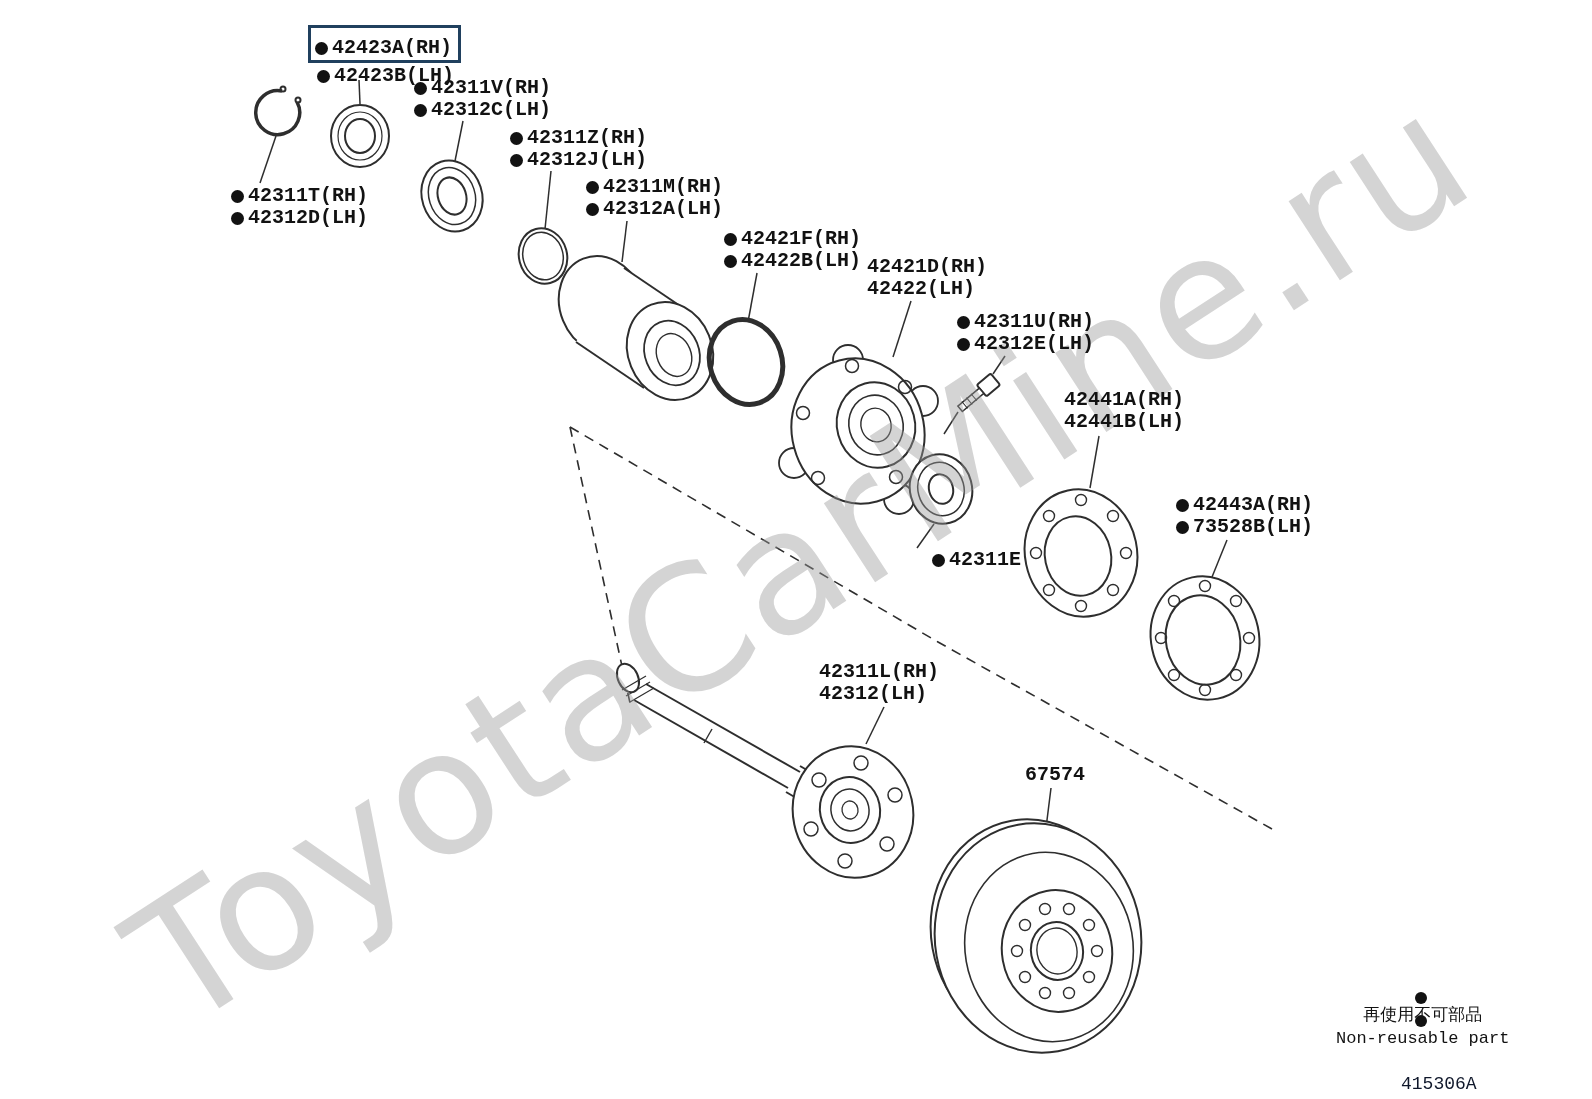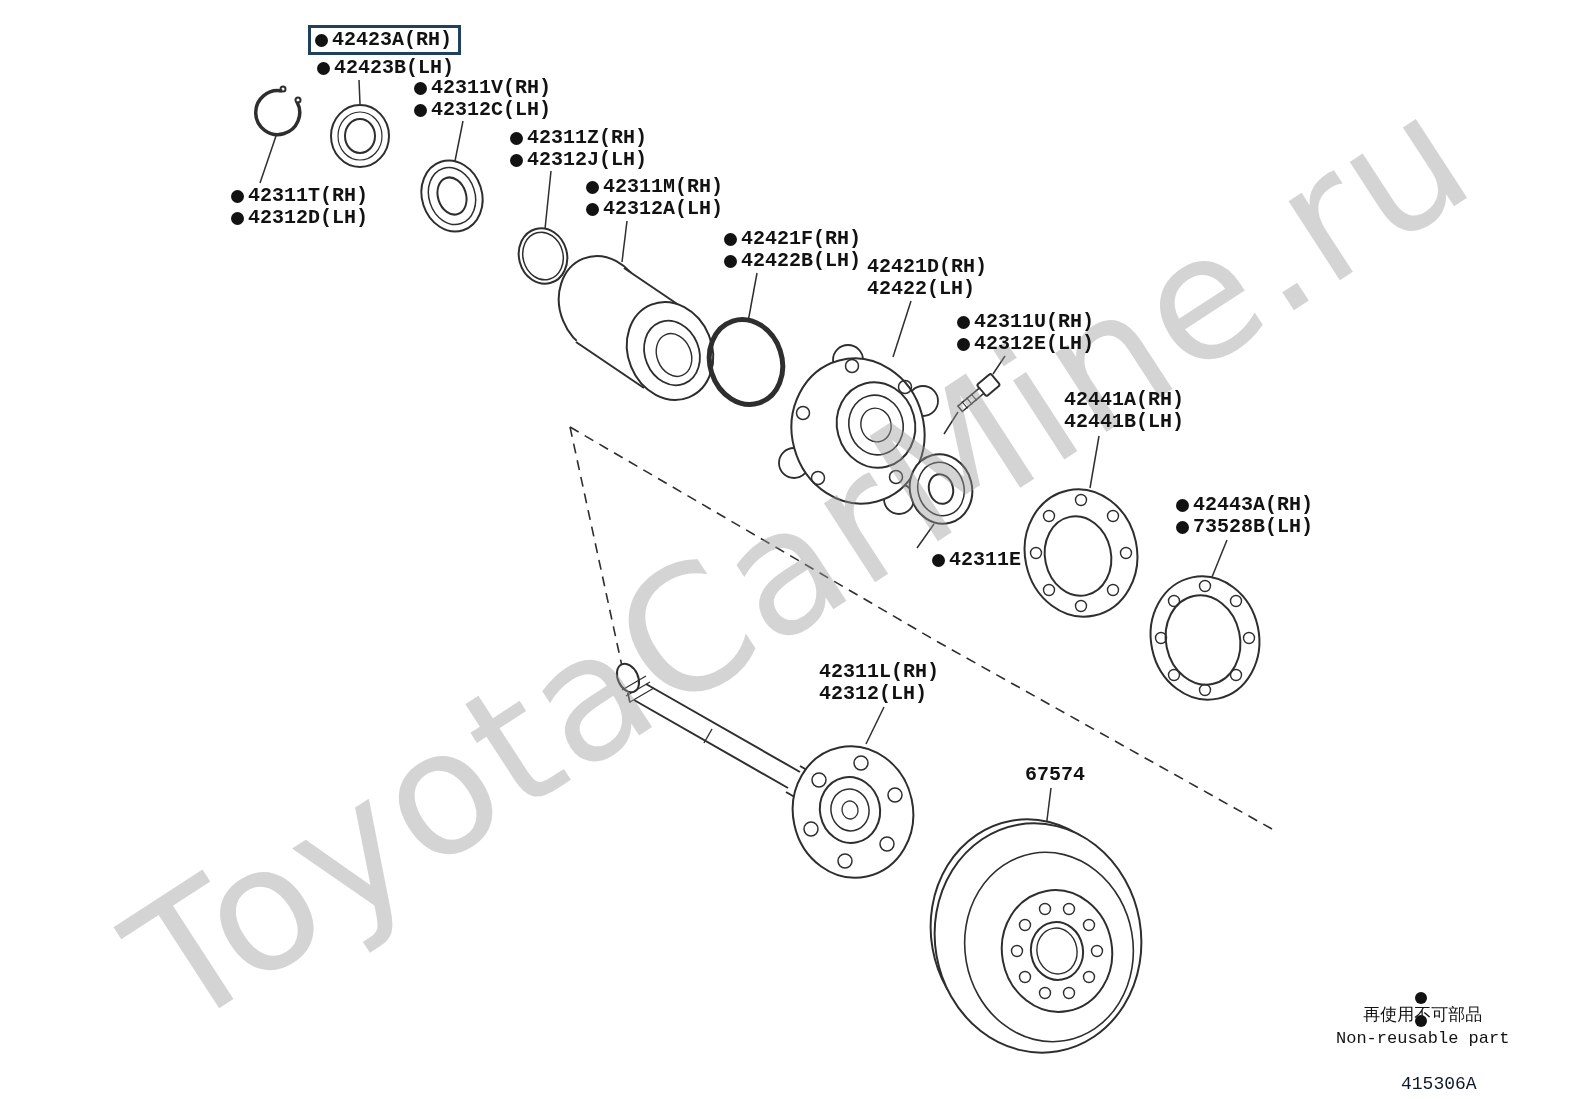--- a/index.html
+++ b/index.html
@@ -7,21 +7,21 @@
          font-family:"Liberation Mono", "DejaVu Sans Mono", monospace;}
   .diagram-svg{position:absolute;left:0;top:0;z-index:1;}
   .watermark{position:absolute;left:800px;top:560px;z-index:3;
              transform:translate(-50%,-50%) rotate(-33deg);
              font-family:"DejaVu Sans", sans-serif;font-size:172px;font-weight:400;
              color:#9a9a9a;opacity:.42;white-space:nowrap;letter-spacing:3px;pointer-events:none;}
   .lbl{position:absolute;z-index:4;color:#121212;font-size:20px;font-weight:700;
        line-height:22px;white-space:nowrap;}
   .line{display:flex;align-items:center;height:22px;}
   .dot{width:13px;height:13px;border-radius:50%;background:#121212;margin-right:4px;flex:0 0 auto;}
-  .boxed{border:3px solid #20405e;padding:1px 6px 1px 4px;margin-bottom:2px;}
+  .boxed{border:3px solid #20405e;padding:9px 6px 1px 4px;margin-bottom:2px;}
   .indent{margin-left:9px;}
   .legend{position:absolute;left:1336px;top:992px;z-index:4;color:#121212;
           font-size:17px;font-weight:400;line-height:23px;}
   .legend .line{height:23px;flex-direction:column;}
   .legend .dot{width:12px;height:12px;}
   .figcode{position:absolute;left:1401px;top:1074px;z-index:4;color:#0f172a;
            font-size:18px;font-weight:400;}
 </style>
 </head>
 <body>

